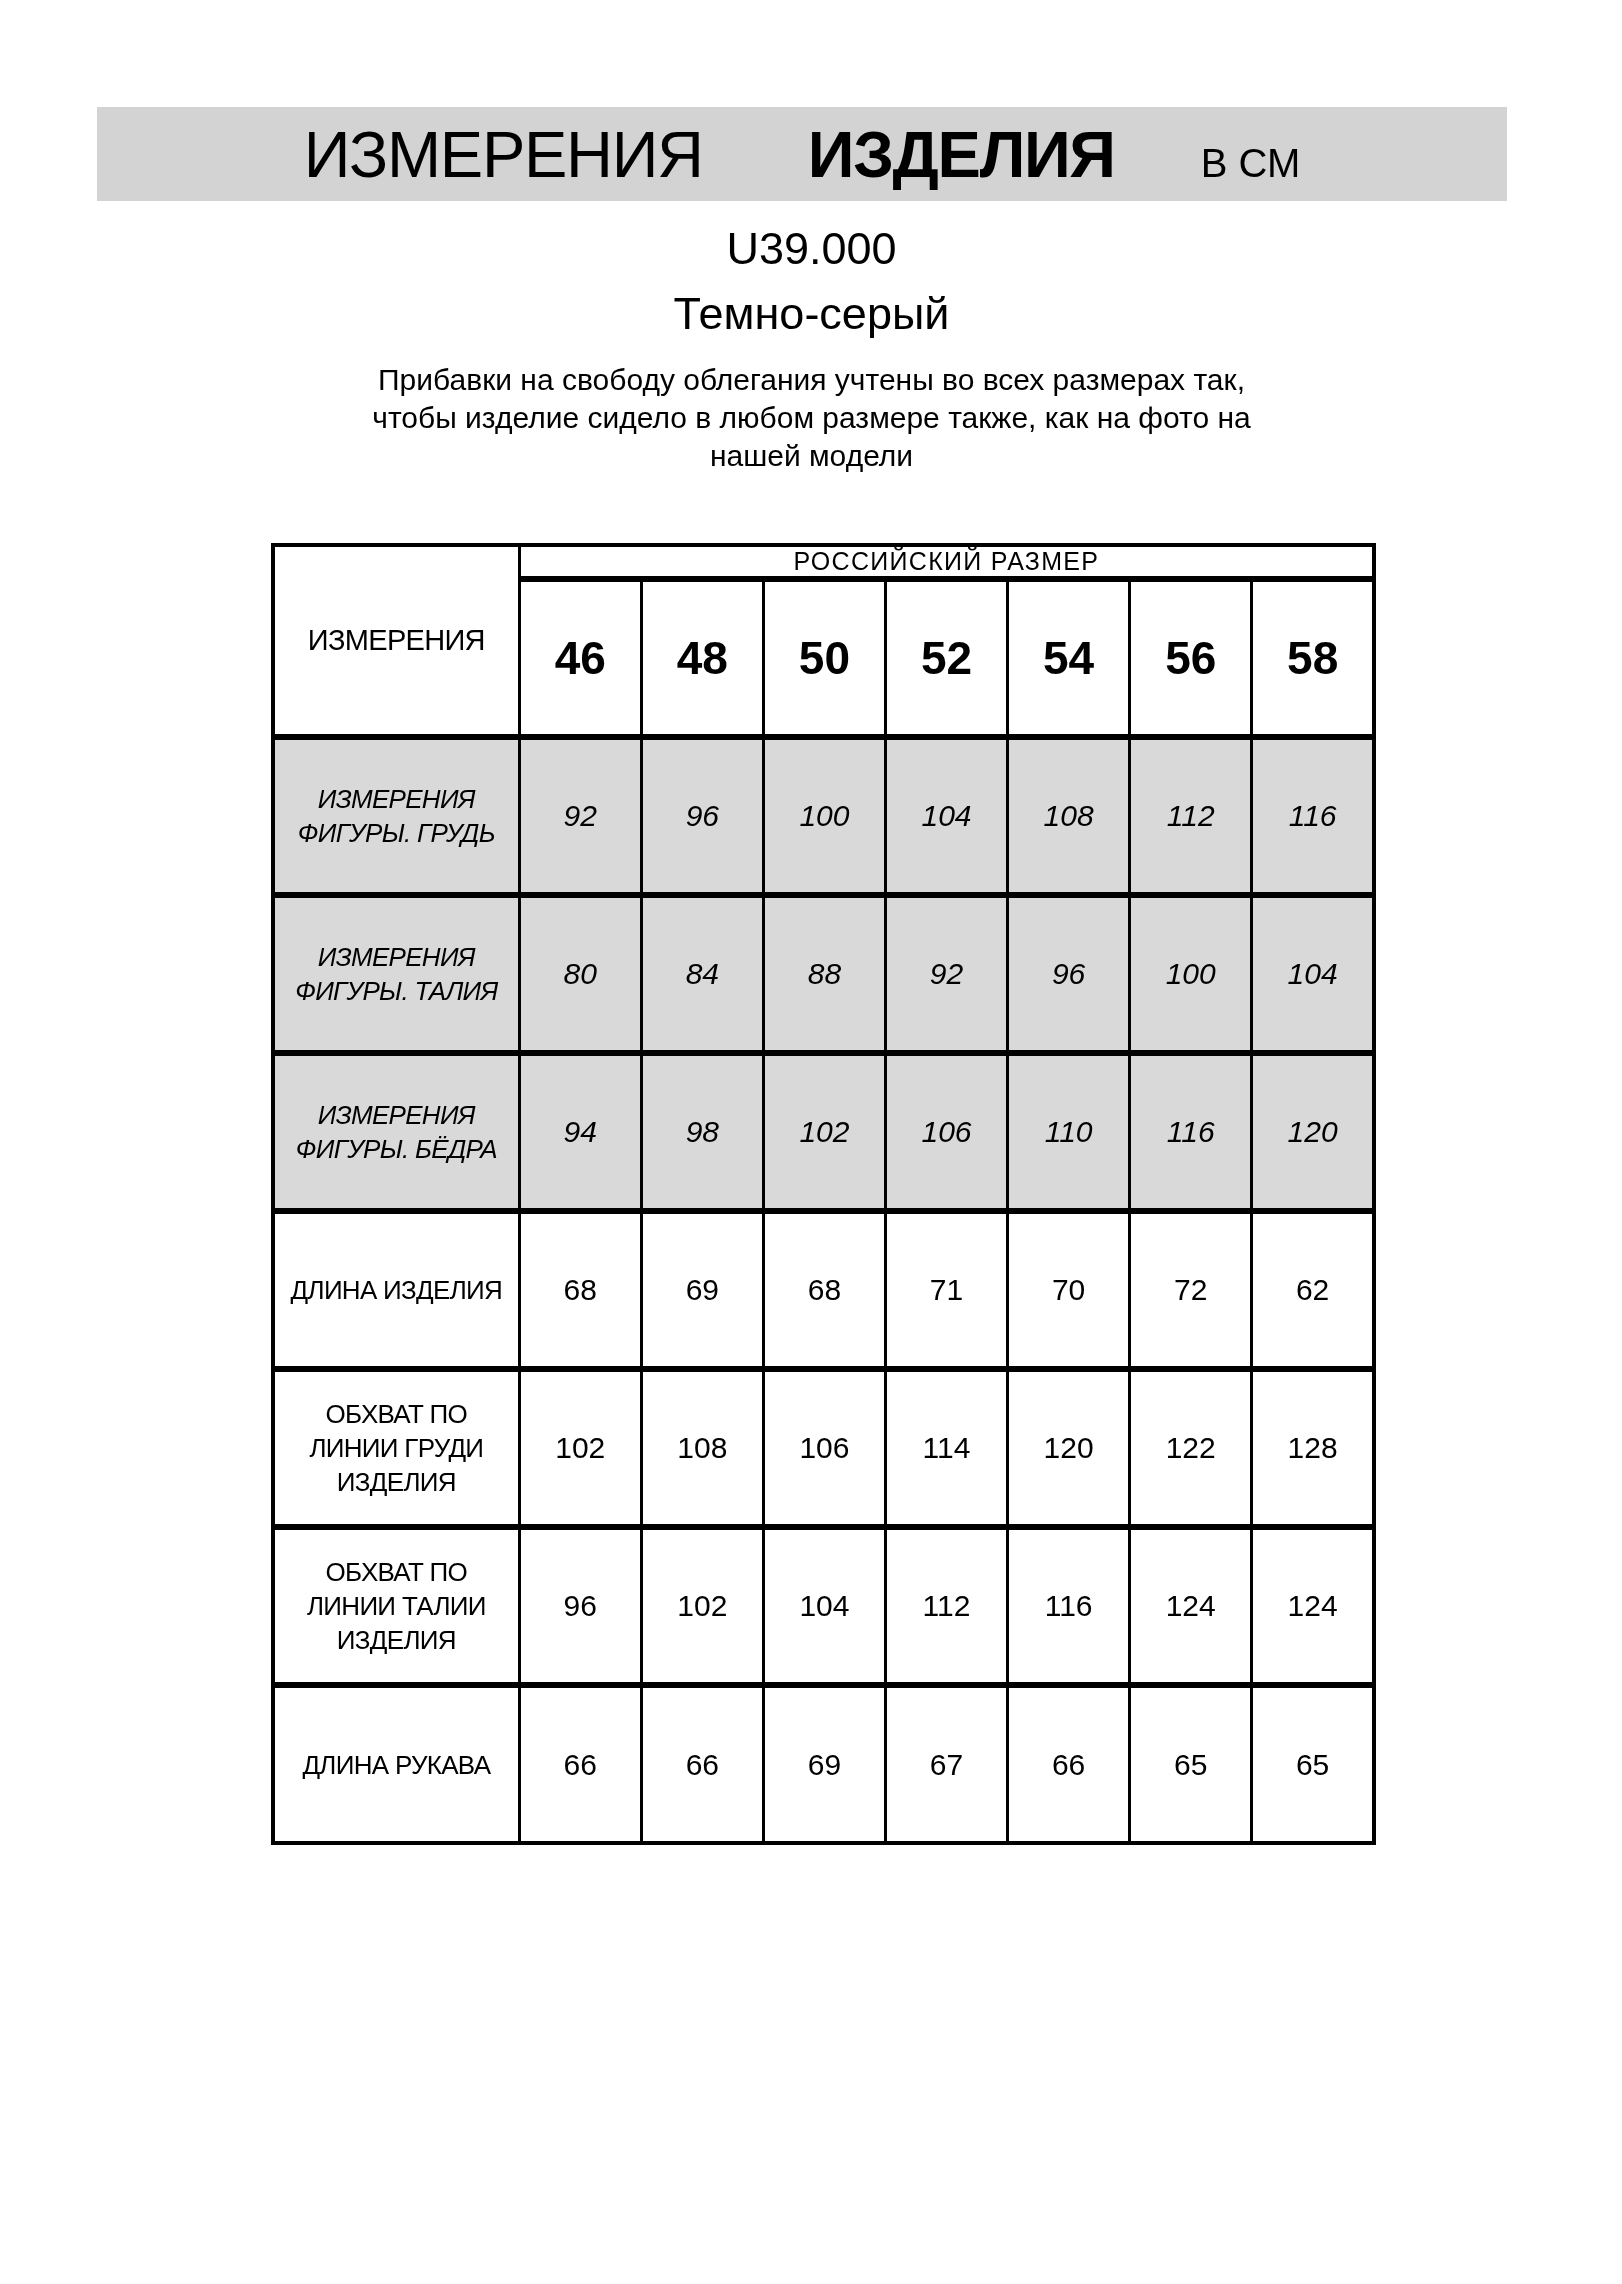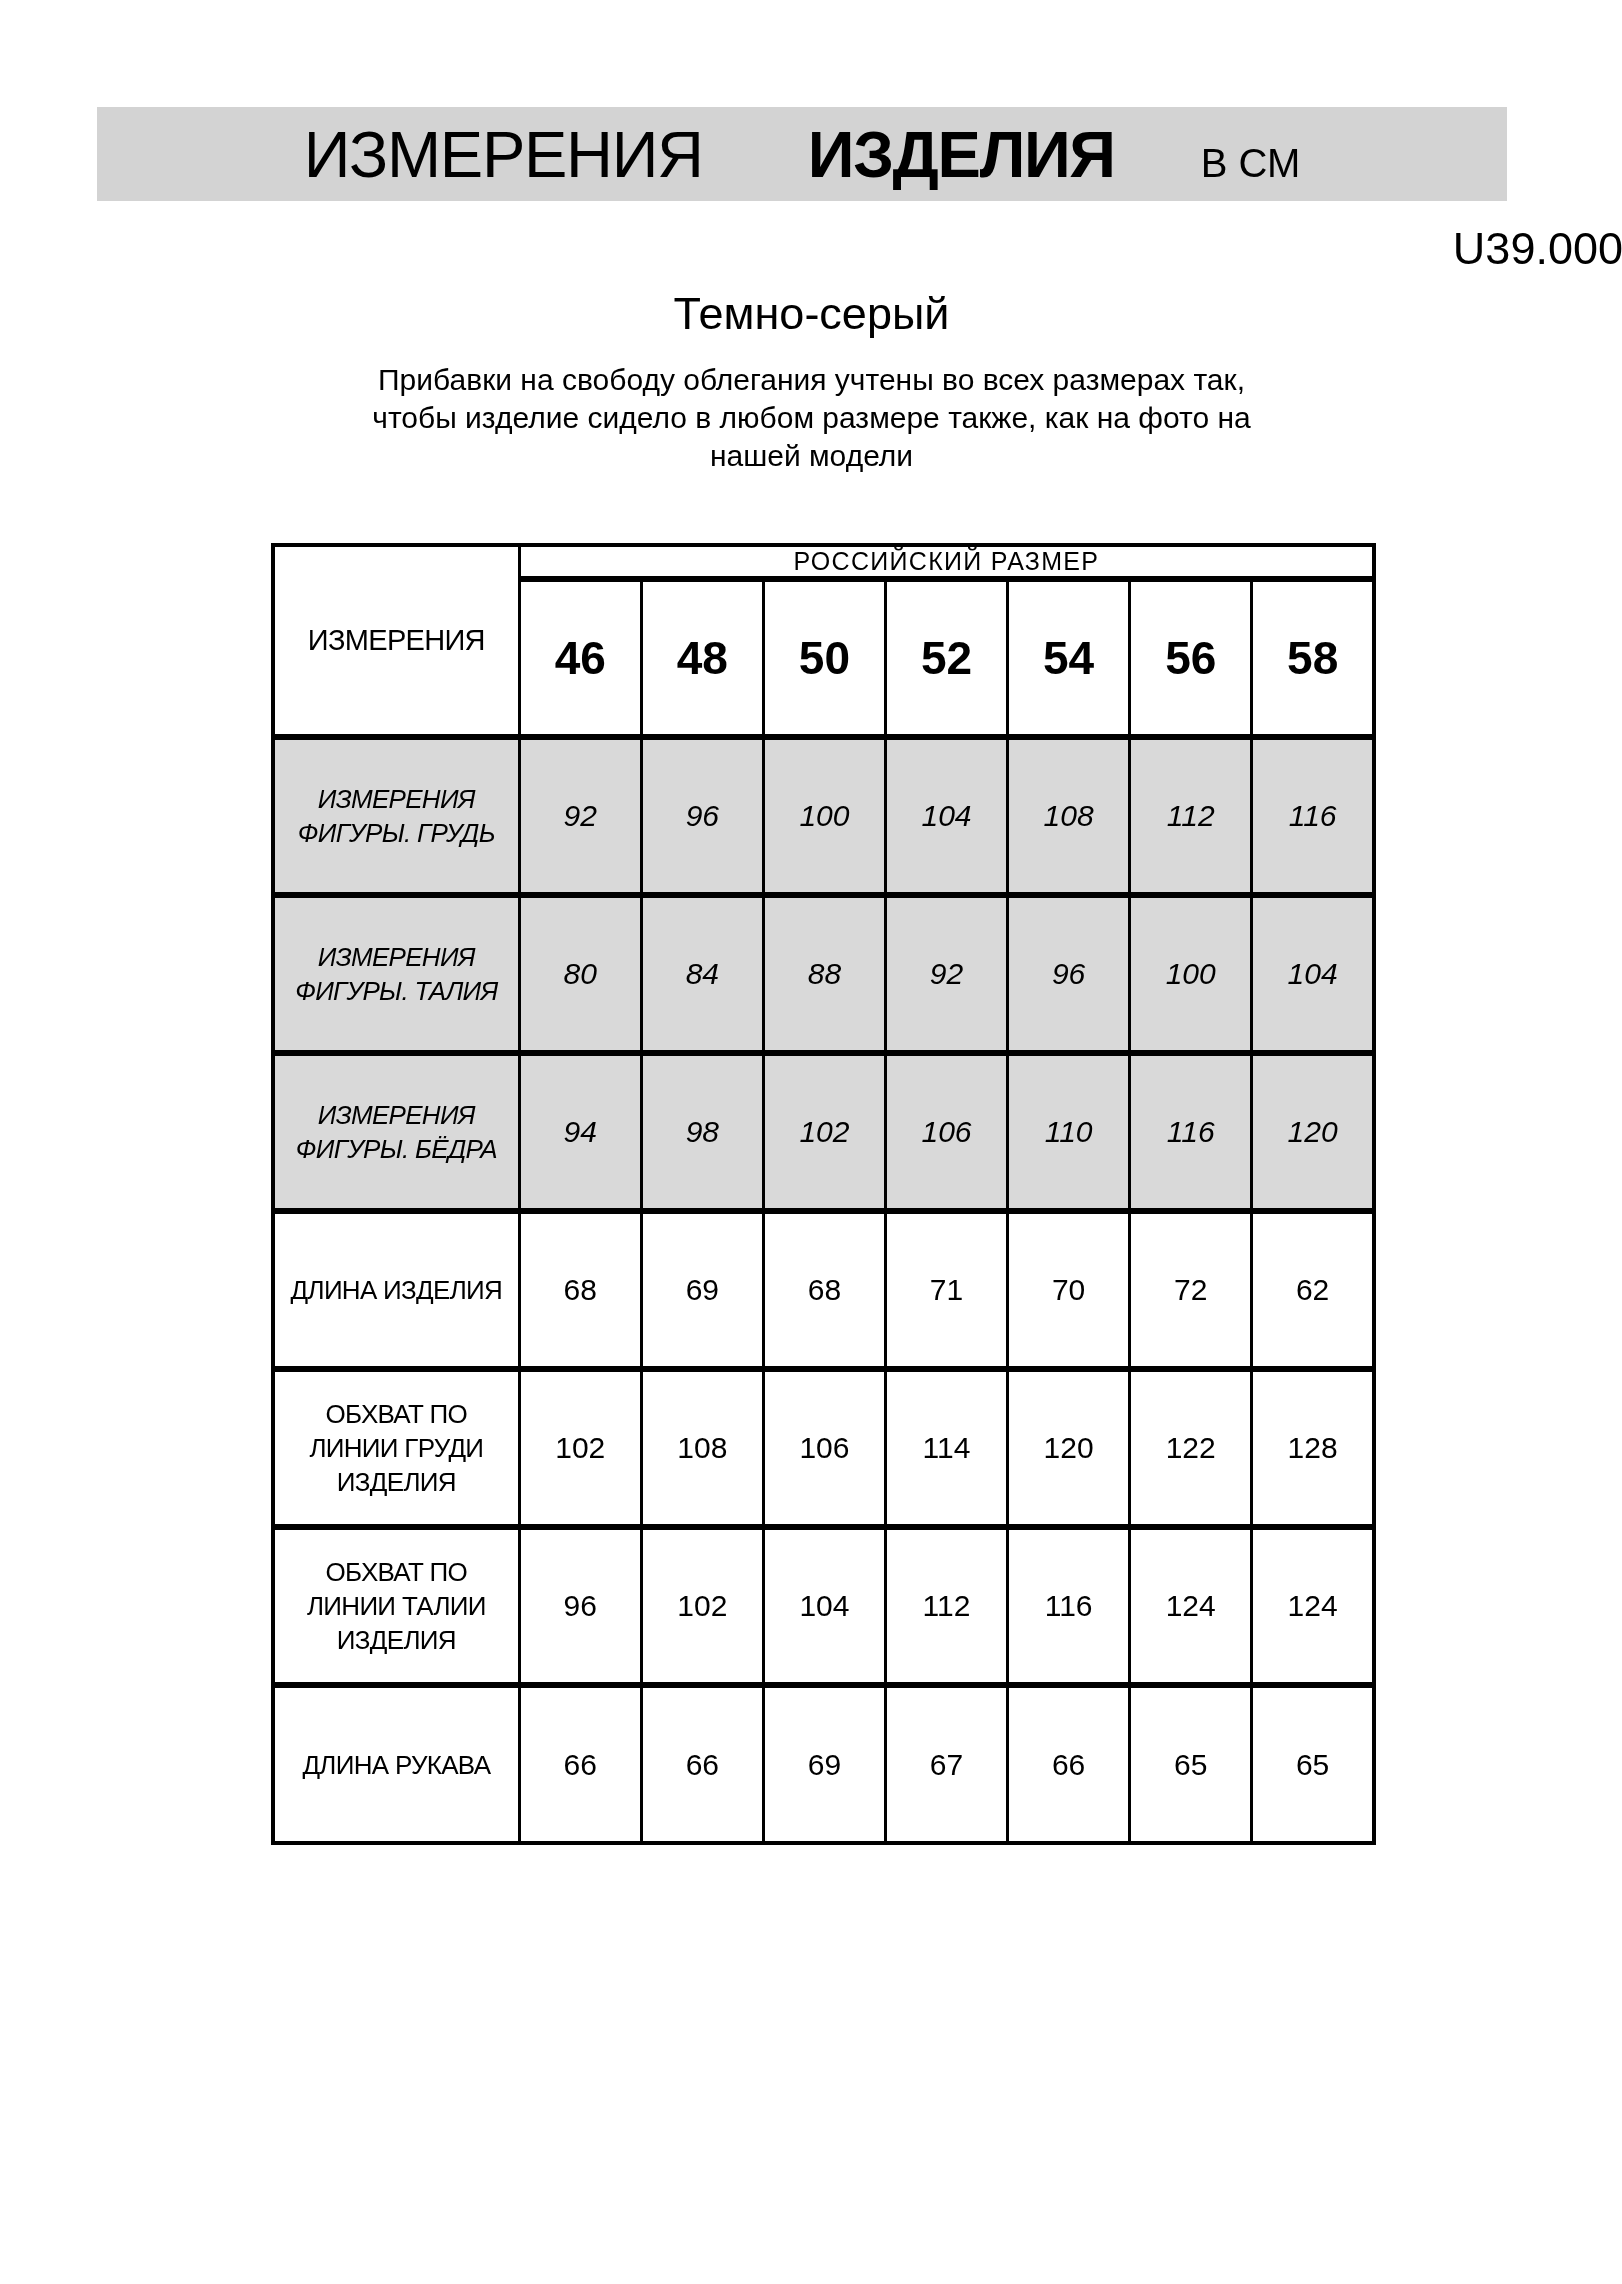--- a/index.html
+++ b/index.html
@@ -27,21 +27,21 @@
     background:var(--banner-bg);
     display:flex; align-items:center; justify-content:center;
   }
   .banner-line{display:flex; align-items:baseline;}
   .banner-title-1{font-size:65px; font-weight:normal; letter-spacing:-1.3px; white-space:nowrap;}
   .banner-title-2{font-size:65px; font-weight:bold; letter-spacing:-1.3px; margin-left:105px; white-space:nowrap;}
   .banner-unit{font-size:40px; font-weight:normal; margin-left:86px; white-space:nowrap;}
   
   .product-code{
     position:absolute; left:0; top:223px; width:1623px;
-    text-align:right; font-size:45px; font-weight:normal;
+    text-align:center; font-size:45px; font-weight:normal;
   }
   .product-color{
     position:absolute; left:0; top:288px; width:1623px;
     text-align:center; font-size:45px; font-weight:normal;
   }
   .fit-note{
     position:absolute; left:0; top:361px; width:1623px;
     text-align:center; font-size:30px; line-height:38px; font-weight:normal;
   }
   

